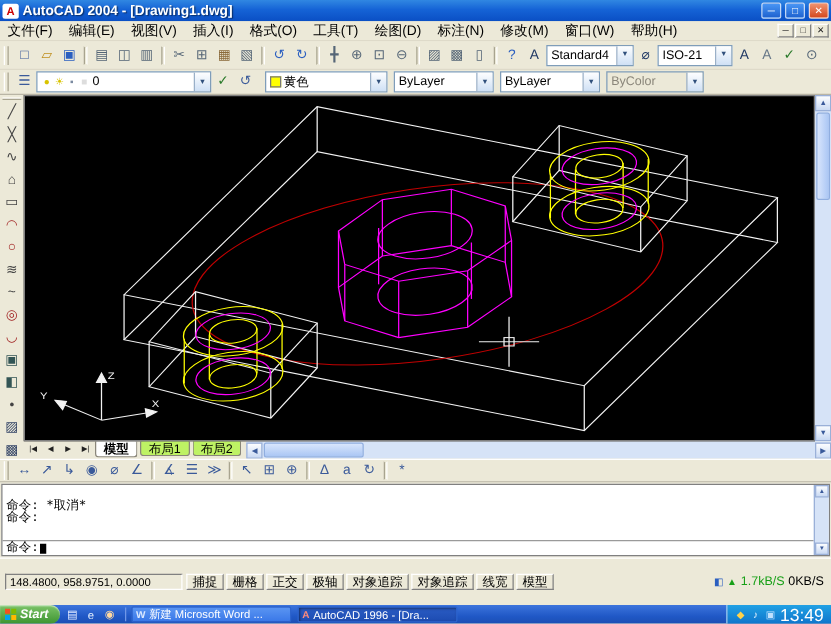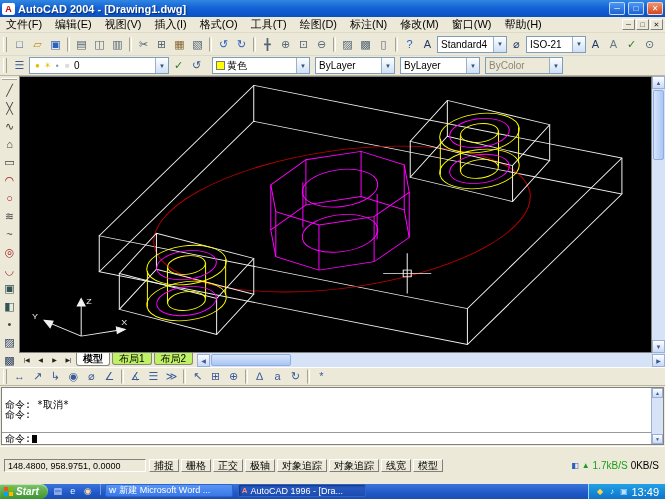--- a/index.html
+++ b/index.html
@@ -94,42 +94,42 @@
     padding:12px 4px;font-size:10px}
   .coords{width:142px;height:13px;line-height:12px;border:1px solid;border-color:#808080 #fff #fff #808080;
     padding:0 3px;font-size:9px;white-space:nowrap;overflow:hidden}
   .stbtn{border:1px solid;border-color:#fff #808080 #808080 #fff;background:#ece9d8;height:13px;
     display:flex;align-items:center;padding:0 4px;white-space:nowrap}
   .net{margin-left:auto;display:flex;align-items:center;gap:3px;padding-right:2px}
   .net .glyph{font-size:8px}
   .netup{color:#18a018}
 
   
-  .taskbar{flex:0 0 15px;display:flex;align-items:flex-start;background:linear-gradient(#3c74dc,#2058c6 60%,#1b4eb4)}
+  .taskbar{flex:0 0 15px;display:flex;align-items:center;background:linear-gradient(#3c74dc,#2058c6 60%,#1b4eb4)}
   .start{height:15px;flex:0 0 auto;display:flex;align-items:center;gap:3px;padding:0 9px 0 4px;
     background:linear-gradient(#7cc468,#3d9431);border-radius:0 8px 8px 0;color:#fff;font-weight:bold;
     font-style:italic;font-size:10px;box-shadow:inset 0 1px 1px rgba(255,255,255,.6)}
   .winflag{display:grid;grid-template-columns:4px 4px;grid-template-rows:4px 4px;gap:1px}
   .winflag i{display:block}
   .wf1{background:#f25022}.wf2{background:#7fba00}.wf3{background:#00a4ef}.wf4{background:#ffb900}
   .qlaunch{display:flex;align-items:center;gap:1px;padding:0 3px}
   .qlaunch .mini{width:14px;height:13px;display:flex;align-items:center;justify-content:center}
   .qlaunch .glyph{font-size:9px}
   .tb-div{width:1px;height:11px;background:#6f97e8;margin:0 2px}
   .tasks{display:flex;align-items:center;flex:1;min-width:0}
   .task{width:128px;height:13px;margin:0 2px;border-radius:2px;border:1px solid #2c63cc;color:#fff;font-size:9px;
     display:flex;align-items:center;gap:3px;padding:0 3px;overflow:hidden;white-space:nowrap;
     background:linear-gradient(#5a95f2,#3a78e8)}
   .task.active{background:linear-gradient(#2a5cc4,#1d4cb2);box-shadow:inset 1px 1px 2px rgba(0,0,0,.45)}
   .task .glyph{font-size:8px;font-weight:bold}
   .tray{margin-left:auto;height:15px;display:flex;align-items:center;gap:2px;padding:0 6px 0 5px;
     background:linear-gradient(#21a1e4,#0f75cc);border-left:1px solid #9fd4f2}
   .tray .mini{width:11px;height:12px;display:flex;align-items:center;justify-content:center}
   .tray .glyph{font-size:8px}
-  .tray .time{color:#fff;font-size:11px}
+  .tray .time{color:#fff;font-size:14px}
 </style>
 </head>
 <body>
 
 <div class="screen">
 
   <div class="titlebar">
     <span class="appicon">A</span>
     <span class="tb-title">AutoCAD 2004 - [Drawing1.dwg]</span>
     <span class="winbtn">─</span>

